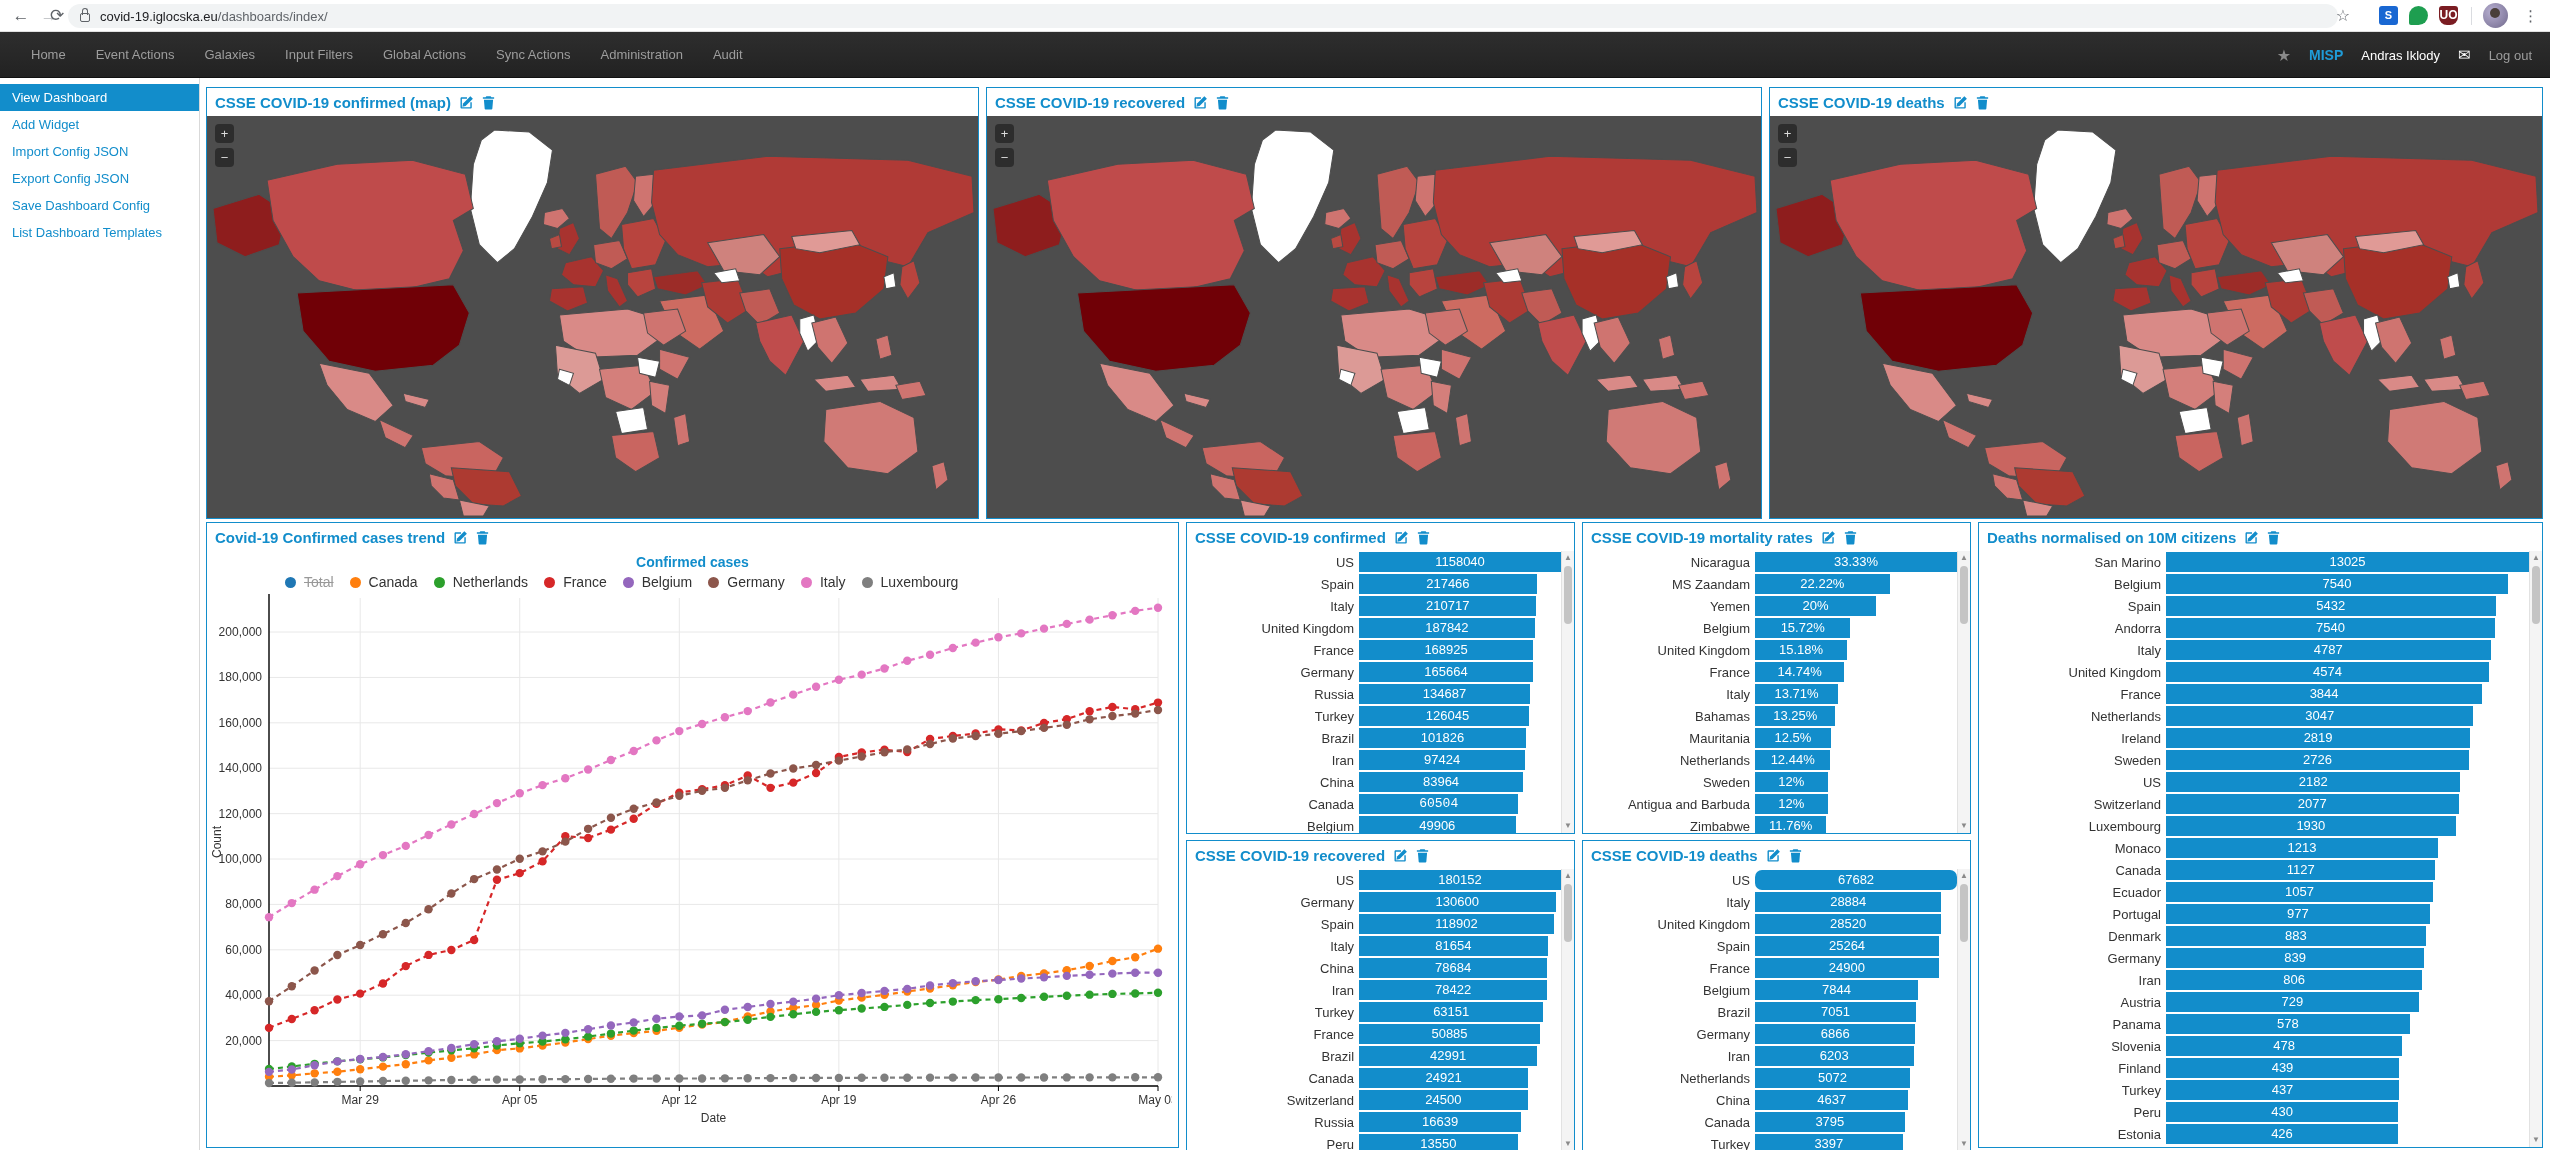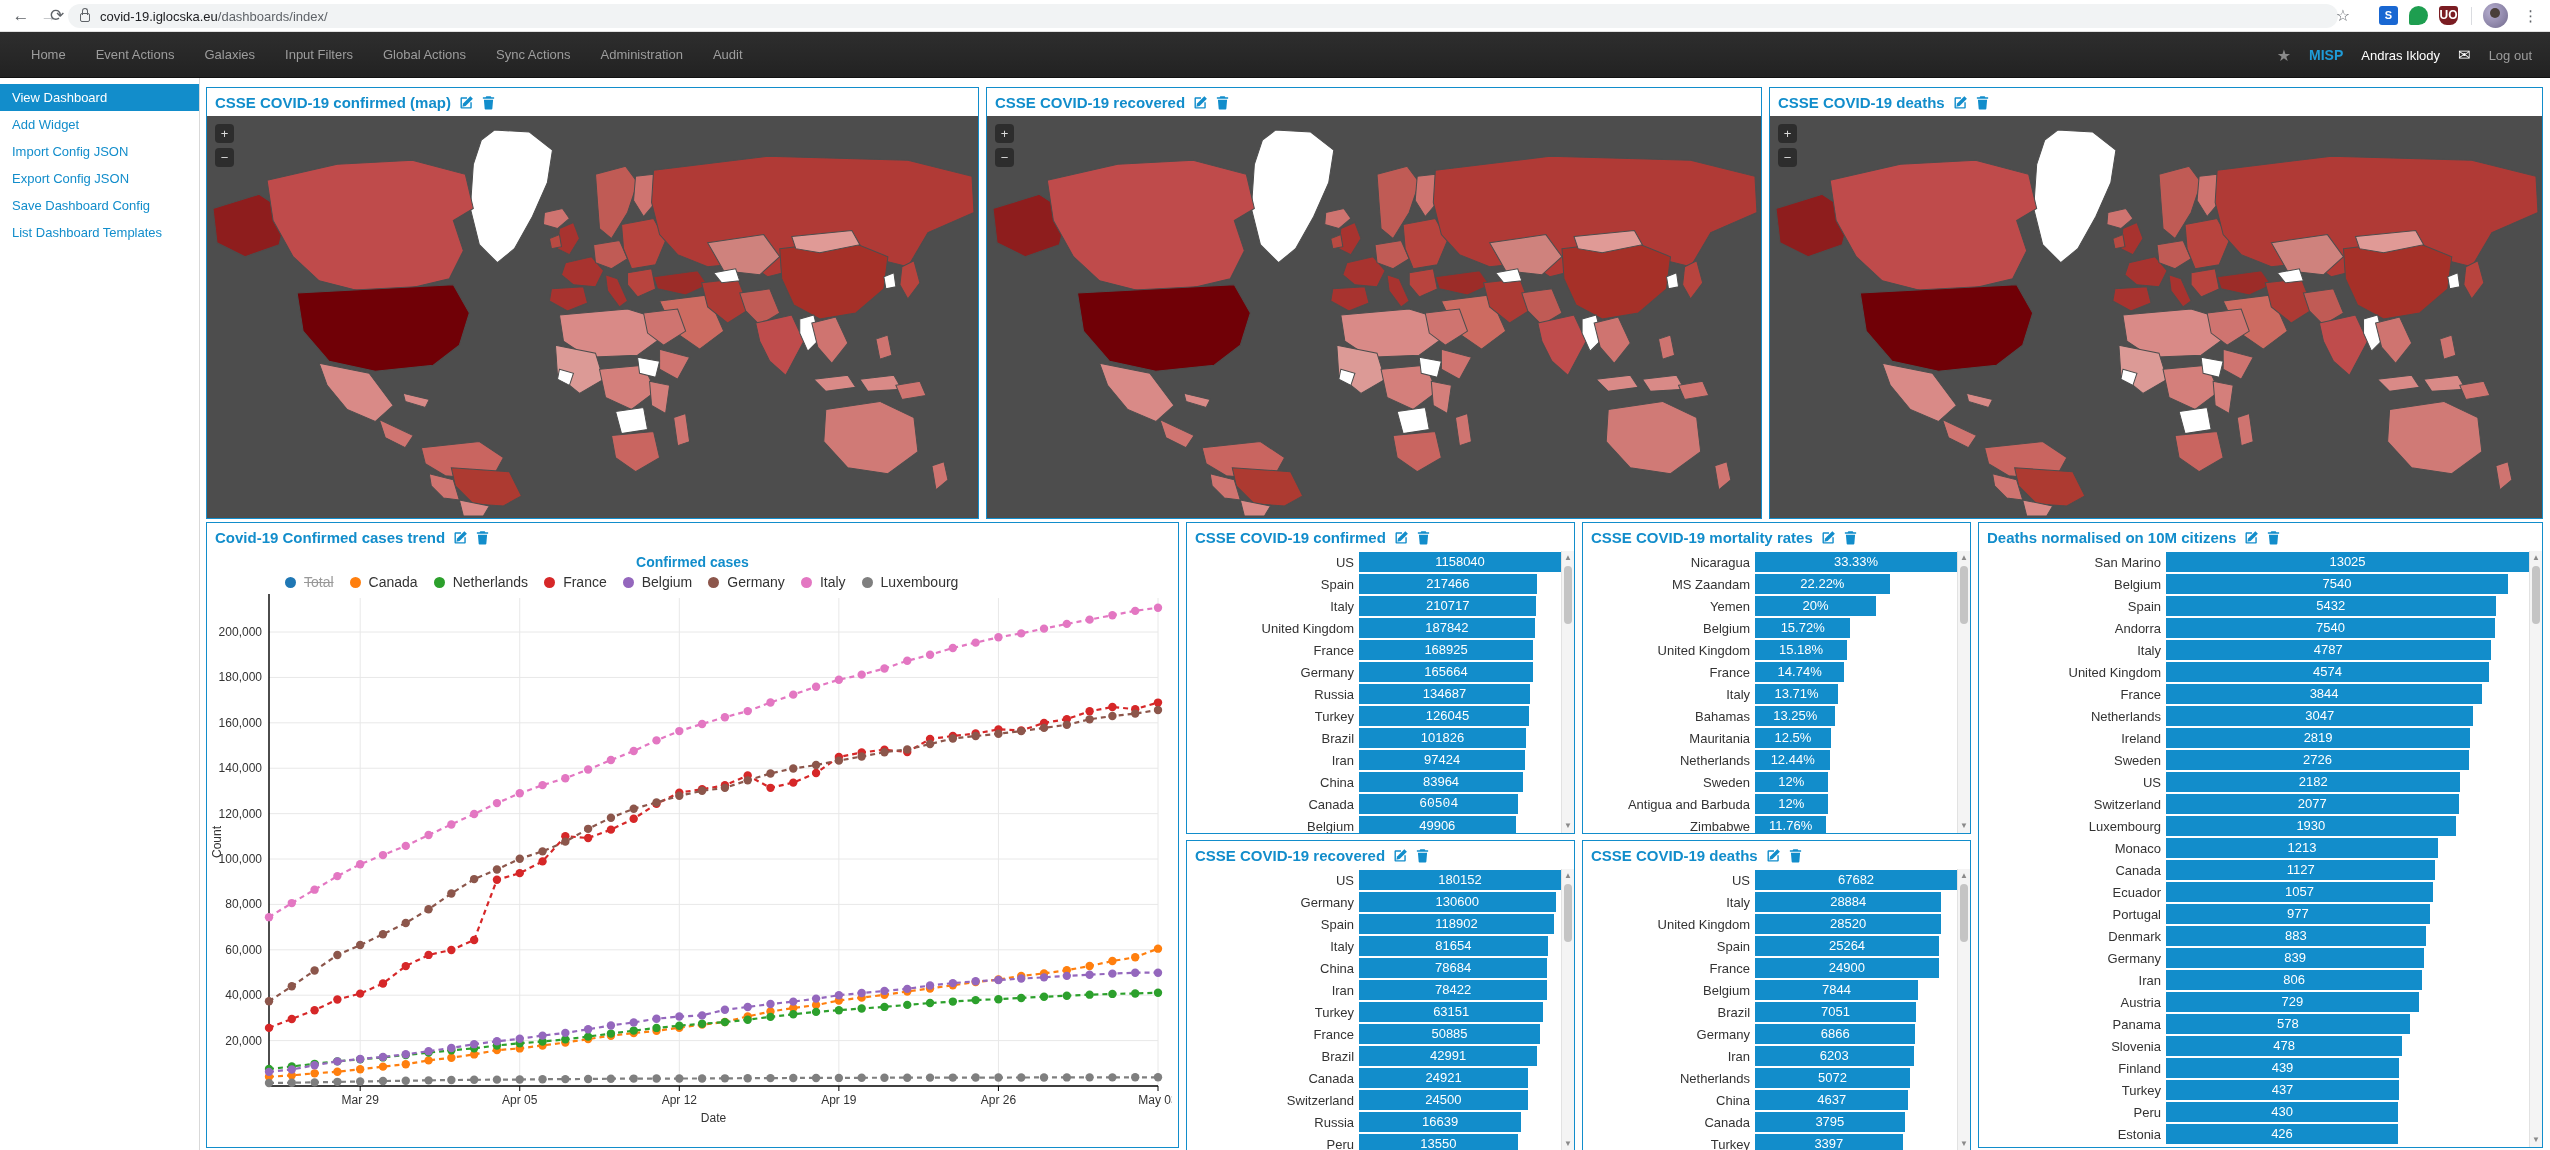--- a/index.html
+++ b/index.html
@@ -1266,21 +1266,21 @@
           </svg>
           <svg viewBox="0 0 16 16">
             <path d="M5.7 1.2h4.6l.8 1.2h2.9v1.5H2V2.4h2.9zM3.1 5h9.8l-.8 9.4c-.1.6-.6 1.1-1.2 1.1H5.1c-.6 0-1.1-.5-1.2-1.1z"></path>
           </svg>
         </span>
       </div>
     <div class="t-body">
         <div class="t-row">
           <div class="t-label" style="width: 46%;">US</div>
           <div class="t-barwrap">
-            <div class="t-bar" style="width: 100%;">67682</div>
+            <div class="t-bar" style="width: 100%; border-radius: 7px;">67682</div>
           </div>
         </div>
         <div class="t-row">
           <div class="t-label" style="width: 46%;">Italy</div>
           <div class="t-barwrap">
             <div class="t-bar" style="width: 92.3%;">28884</div>
           </div>
         </div>
         <div class="t-row">
           <div class="t-label" style="width: 46%;">United Kingdom</div>

